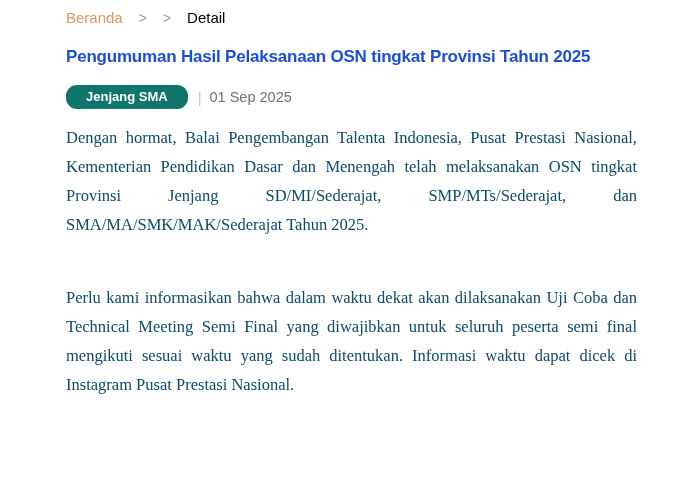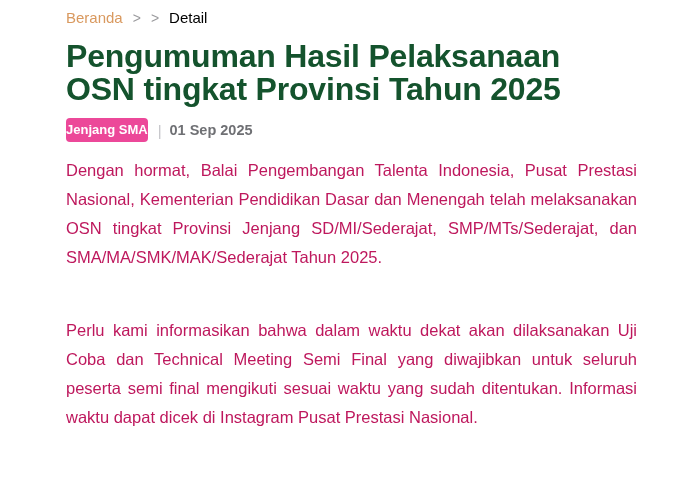--- a/index.html
+++ b/index.html
@@ -7,60 +7,61 @@
     margin: 0; padding: 0;
     width: 700px; height: 500px;
     background: #ffffff;
     font-family: "Liberation Sans", sans-serif;
     overflow: hidden;
   }
   .page { padding: 6px 63px 0 66px; }
 
   
   .breadcrumb {
-    display: flex; align-items: flex-start; gap: 10px;
+    display: flex; align-items: flex-start; gap: 16px;
     font-size: 15px; line-height: 20px;
     margin: 2px 0 0 0;
   }
   .crumb-link { color: #d9995f; cursor: pointer; }
   .crumb-sep { color: #9b9b9e; font-size: 14px; }
   .crumb-current { color: #000000; }
 
   
   .title {
-    color: #14532d;
-    font-size: 32px;
+    color: #1d4ed8;
+    font-size: 17px;
     line-height: 33px;
     font-weight: 700;
     margin: 12px 0 0 0;
     letter-spacing: -0.2px;
   }
 
   
   .meta { display: flex; align-items: center; margin-top: 12px; }
   .badge {
-    background: #ec4899;
+    background: #0f766e;
     color: #ffffff;
     font-size: 13px;
     font-weight: 700;
     line-height: 18px;
-    padding: 3px 0;
-    border-radius: 4px;
+    padding: 3px 20px;
+    border-radius: 11px;
     display: inline-block;
   }
   .meta-sep { color: #c4c4c8; font-size: 15px; margin: 0 8px 0 10px; }
-  .date { color: #6f7074; font-size: 14.5px; font-weight: 700; }
+  .date { color: #6f7074; font-size: 14.5px; font-weight: 400; }
 
   
   .content p {
-    color: #be185d;
+    color: #0c4a6e;
     font-size: 16.5px;
     line-height: 29px;
     text-align: justify;
     margin: 0;
+    font-family: Liberation Serif, serif;
   }
   .content .p1 { margin: 14px 0 44px 0; }
   .content .p2 { margin: 0 0 56px 0; }
   .content .p3 { margin: 0; }
 </style>
 </head>
 <body>
 
 <div class="page">
 

